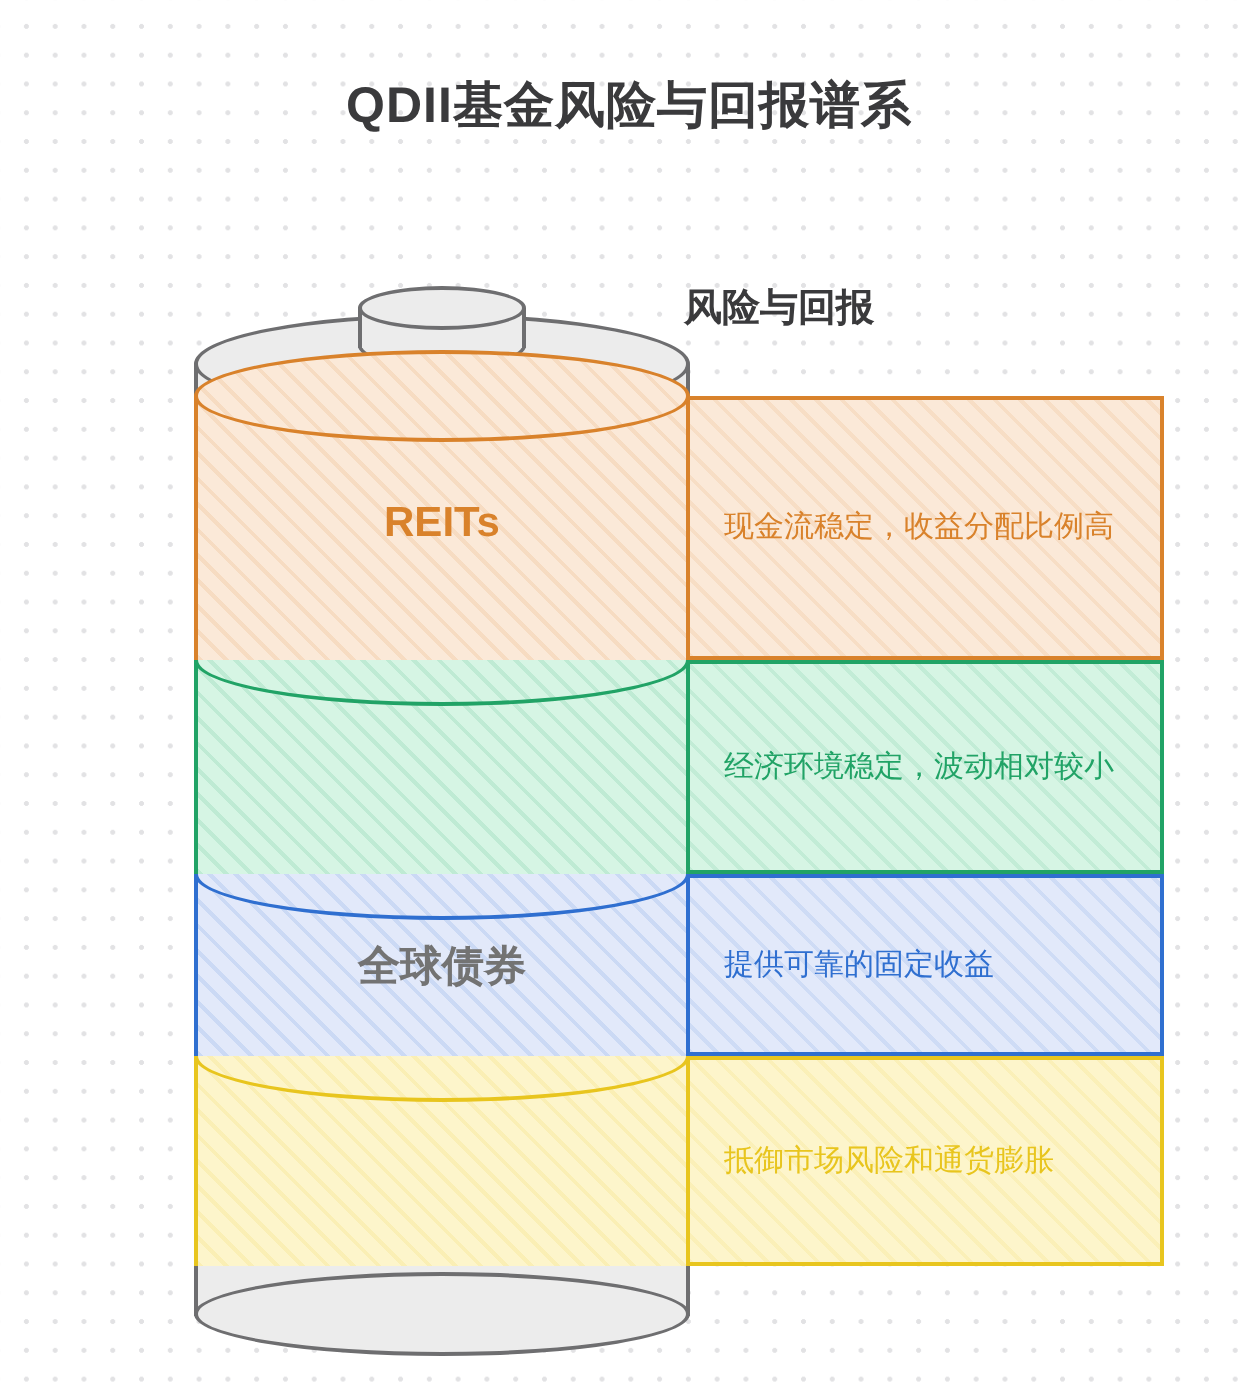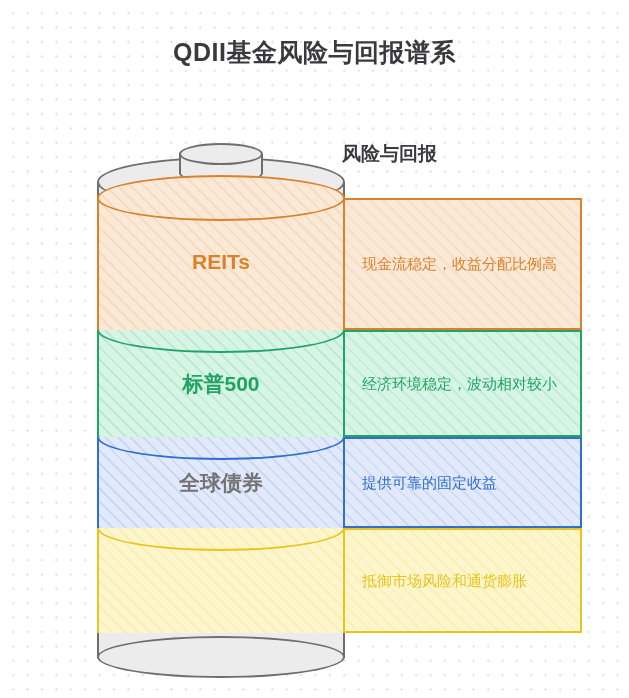--- a/index.html
+++ b/index.html
@@ -231,21 +231,20 @@
         <div class="band-top-ell" style="background: repeating-linear-gradient(45deg, rgba(232, 197, 30, 0.13) 0px, rgba(232, 197, 30, 0.13) 2px, transparent 2px, transparent 9px) rgb(253, 245, 203); border-color: rgb(232, 197, 30);"></div>
       </div>
       <div class="band" style="top: 294px; height: 91px; border-color: rgb(47, 111, 208); z-index: 12;">
         <div class="band-rect" style="background: repeating-linear-gradient(45deg, rgba(47, 111, 208, 0.13) 0px, rgba(47, 111, 208, 0.13) 2px, transparent 2px, transparent 9px) rgb(226, 233, 250); border-color: rgb(47, 111, 208);"></div>
         <div class="band-top-ell" style="background: repeating-linear-gradient(45deg, rgba(47, 111, 208, 0.13) 0px, rgba(47, 111, 208, 0.13) 2px, transparent 2px, transparent 9px) rgb(226, 233, 250); border-color: rgb(47, 111, 208);"></div>
         <div class="band-label" style="color: #737373; top: 31.5px;">全球债券</div>
       </div>
       <div class="band" style="top: 187px; height: 107px; border-color: rgb(33, 163, 102); z-index: 13;">
         <div class="band-rect" style="background: repeating-linear-gradient(45deg, rgba(33, 163, 102, 0.13) 0px, rgba(33, 163, 102, 0.13) 2px, transparent 2px, transparent 9px) rgb(214, 245, 228); border-color: rgb(33, 163, 102);"></div>
         <div class="band-top-ell" style="background: repeating-linear-gradient(45deg, rgba(33, 163, 102, 0.13) 0px, rgba(33, 163, 102, 0.13) 2px, transparent 2px, transparent 9px) rgb(214, 245, 228); border-color: rgb(33, 163, 102);"></div>
-        <div class="band-label" style="color: rgb(33, 163, 102); top: 39.5px;">标普500</div>
       </div>
       <div class="band" style="top: 55px; height: 132px; border-color: rgb(217, 130, 43); z-index: 14;">
         <div class="band-rect" style="background: repeating-linear-gradient(45deg, rgba(217, 130, 43, 0.13) 0px, rgba(217, 130, 43, 0.13) 2px, transparent 2px, transparent 9px) rgb(251, 233, 216); border-color: rgb(217, 130, 43);"></div>
         <div class="band-top-ell" style="background: repeating-linear-gradient(45deg, rgba(217, 130, 43, 0.13) 0px, rgba(217, 130, 43, 0.13) 2px, transparent 2px, transparent 9px) rgb(251, 233, 216); border-color: rgb(217, 130, 43);"></div>
         <div class="band-label" style="color: rgb(217, 130, 43); top: 52px;">REITs</div>
       </div>
     </div>
 
 </div>
 

